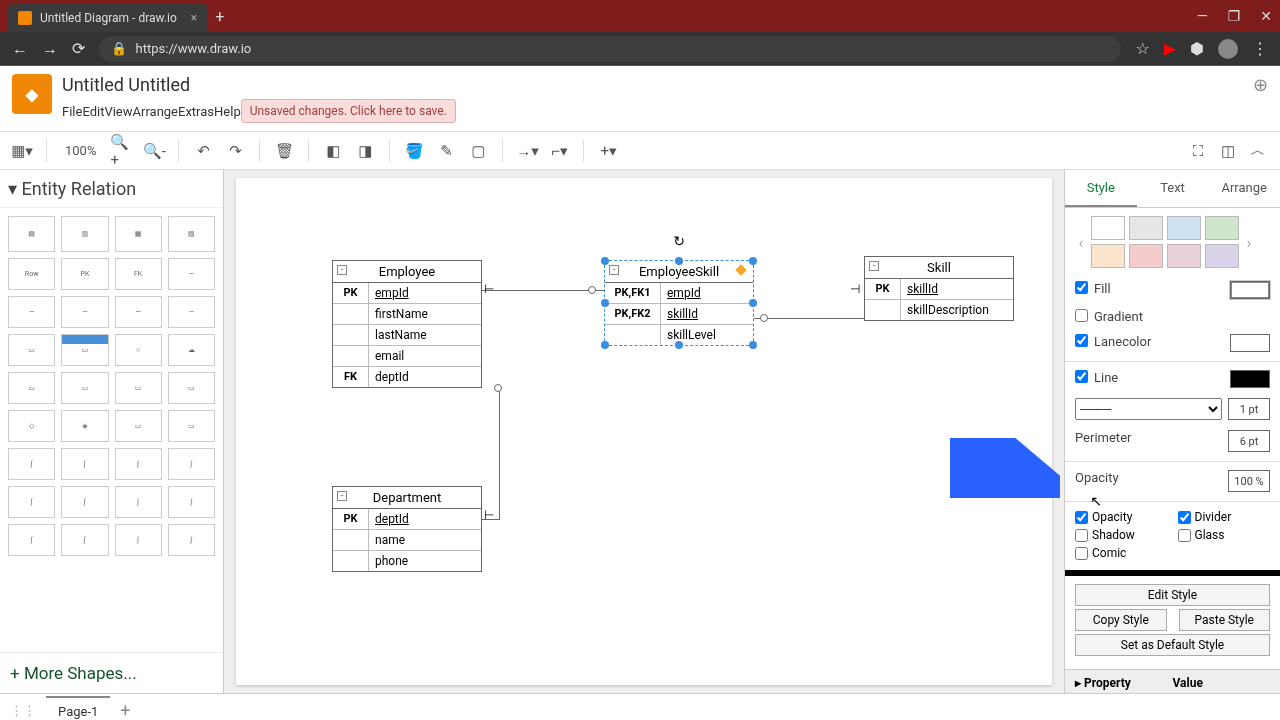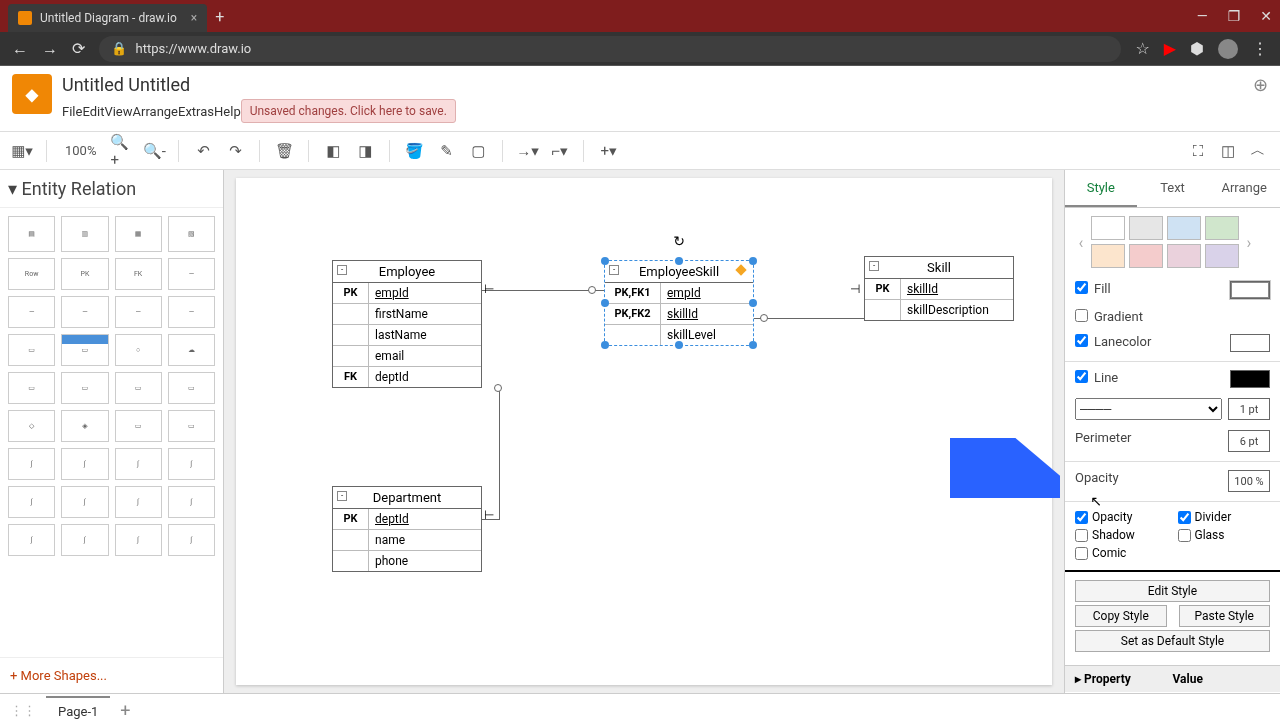--- a/index.html
+++ b/index.html
@@ -38,21 +38,21 @@
 
 
 .main { display:flex; height:calc(720px - 32px - 34px - 59px - 38px - 34px); }
 
 
 .sidebar { width:224px; border-right:1px solid #ccc; background:#fff; overflow-y:auto; position:relative; }
 .palette-header { padding:8px; font-size:18px; color:#444; display:flex; justify-content:space-between; border-bottom:1px solid #eee; }
 .palette-grid { display:grid; grid-template-columns:repeat(4,1fr); gap:6px; padding:8px; }
 .shape-cell { height:32px; border:1px solid #ccc; display:flex; align-items:center; justify-content:center; font-size:7px; color:#666; background:#fff; cursor:pointer; }
 .shape-cell.tall { height:36px; }
-.more-shapes { position:absolute; bottom:0; left:0; right:0; padding:10px; font-size:13px; color:#c2410c; cursor:pointer; border-top:1px solid #eee; background:#fff; }
+.more-shapes { position:absolute; bottom:0; left:0; right:0; padding:10px; font-size:17px; color:#14532d; cursor:pointer; border-top:1px solid #eee; background:#fff; }
 .sb-handle { position:absolute; left:224px; top:50%; width:8px; height:40px; background:#ddd; border-radius:0 3px 3px 0; }
 
 
 .canvas-wrap { flex:1; background:#eee; position:relative; overflow:hidden; }
 .canvas { position:absolute; left:12px; top:8px; right:12px; bottom:8px; background:#fff; box-shadow:0 1px 3px rgba(0,0,0,0.2); }
 
 .entity { position:absolute; border:1px solid #666; background:#fff; }
 .entity-header { text-align:center; padding:3px; font-size:13px; border-bottom:1px solid #666; position:relative; }
 .entity-header .collapse { position:absolute; left:4px; top:4px; width:10px; height:10px; border:1px solid #888; font-size:8px; line-height:8px; text-align:center; }
 .entity-row { display:flex; font-size:12px; border-bottom:1px solid #bbb; }
@@ -400,21 +400,21 @@
         </label>
       <label>
           <input type="checkbox" style="">
           <span>Glass</span>
         </label>
       <label>
           <input type="checkbox" style="">
           <span>Comic</span>
         </label>
     </div>
-    <div class="btn-row" style="border-top:2px solid #000000;margin-top:4px;padding-top:8px">
+    <div class="btn-row" style="border-top:6px solid #000000;margin-top:4px;padding-top:8px">
       <button class="panel-btn">Edit Style</button>
       <div class="btn-half">
         <button class="panel-btn">Copy Style</button>
         <button class="panel-btn">Paste Style</button>
       </div>
       <button class="panel-btn" style="margin-top:3px">Set as Default Style</button>
     </div>
     <div class="prop-header">
       <span>▸ <span>Property</span></span>
       <span>Value</span>

